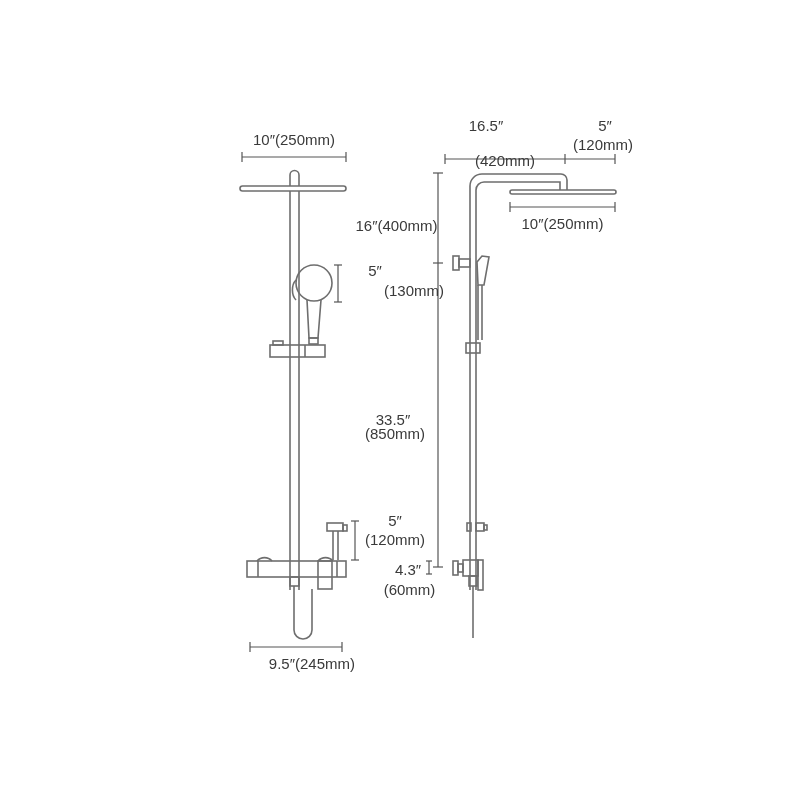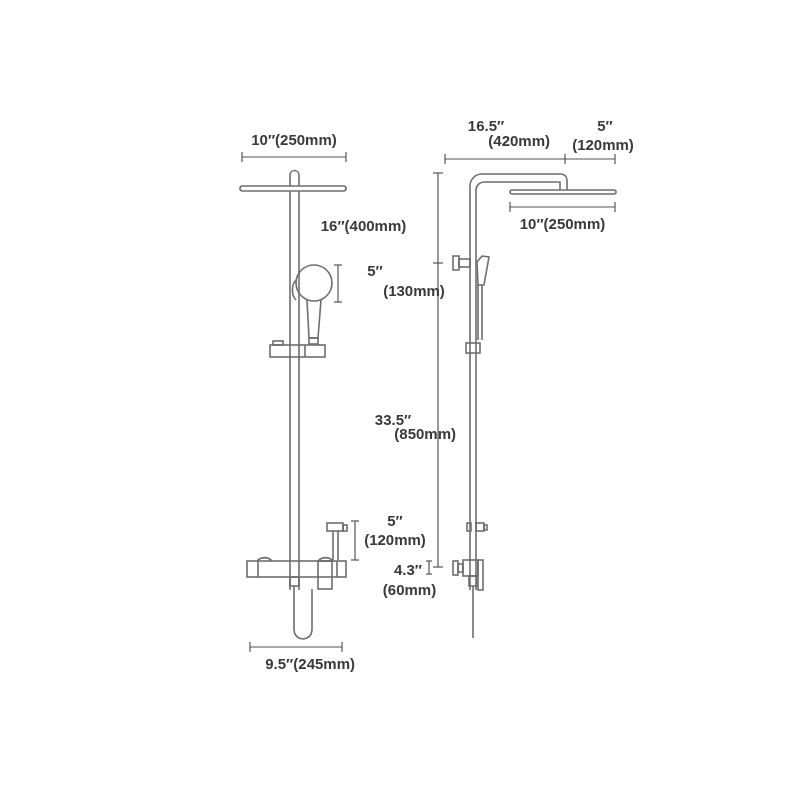--- a/index.html
+++ b/index.html
@@ -1,17 +1,17 @@
 <!DOCTYPE html>
 <html><head>
 <meta charset="utf-8">
 <style>
   html, body { margin: 0; padding: 0; background: #ffffff; }
   body { width: 800px; height: 800px; position: relative; overflow: hidden; }
-  #canvas { position: absolute; left: 0; top: 0; width: 800px; height: 752px; font-weight: bold; }
+  #canvas { position: absolute; left: 0; top: 0; width: 800px; height: 752px; }
   .lbl { position: absolute; font-family: "Liberation Sans", sans-serif; font-size: 15px; color: #3a3a3a; line-height: 18px; white-space: nowrap; text-align: center; }
   svg .pipe { fill: none; stroke: #6e6e6e; stroke-width: 1.6; }
   svg .dim { fill: none; stroke: #555555; stroke-width: 1.2; }
 </style>
 </head>
 <body>
 
 <div id="canvas">
 
 <svg width="800" height="800" viewBox="0 0 800 800" style="position:absolute;left:0;top:0;">
@@ -163,28 +163,28 @@
 
 <div class="lbl" style="left:340px;top:262px;width:70px;">5″</div>
 <div class="lbl" style="left:338px;top:282px;width:80px;margin-left:36px;">(130mm)</div>
 
 <div class="lbl" style="left:360px;top:512px;width:70px;">5″</div>
 <div class="lbl" style="left:355px;top:531px;width:80px;">(120mm)</div>
 
 <div class="lbl" style="left:240px;top:655px;width:115px;text-align:right;">9.5″(245mm)</div>
 
 <div class="lbl" style="left:446px;top:117px;width:80px;">16.5″</div>
-<div class="lbl" style="left:460px;top:132px;width:90px;text-align:right;">(420mm)</div>
+<div class="lbl" style="left:460px;top:152px;width:90px;">(420mm)</div>
 
 <div class="lbl" style="left:570px;top:117px;width:70px;">5″</div>
 <div class="lbl" style="left:563px;top:136px;width:80px;">(120mm)</div>
 
 <div class="lbl" style="left:505px;top:215px;width:115px;">10″(250mm)</div>
 
-<div class="lbl" style="left:311px;top:217px;width:105px;">16″(400mm)</div>
+<div class="lbl" style="left:344px;top:217px;width:105px;">16″(400mm)</div>
 
 <div class="lbl" style="left:358px;top:411px;width:70px;">33.5″</div>
-<div class="lbl" style="left:376px;top:425px;width:80px;text-align:right;">(850mm)</div>
+<div class="lbl" style="left:355px;top:425px;width:80px;">(850mm)</div>
 
 <div class="lbl" style="left:388px;top:561px;width:40px;">4.3″</div>
 <div class="lbl" style="left:372px;top:581px;width:75px;">(60mm)</div>
 
 </div>
 
 </body></html>

